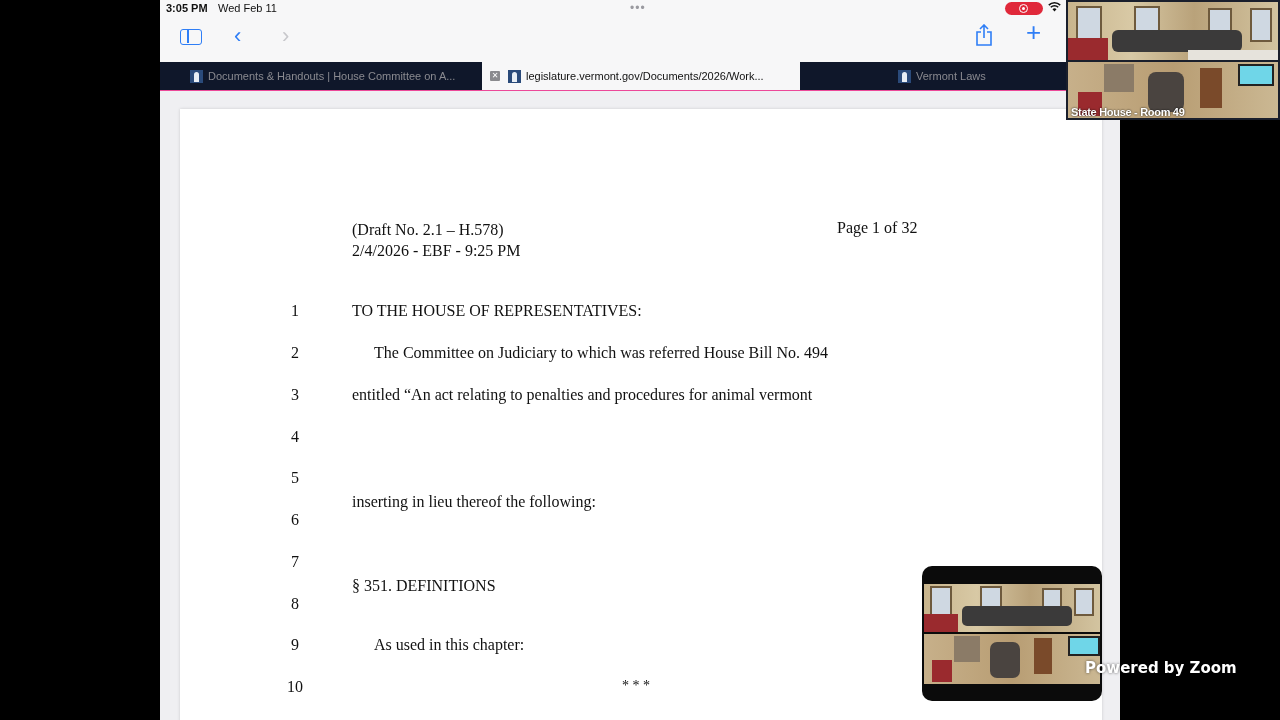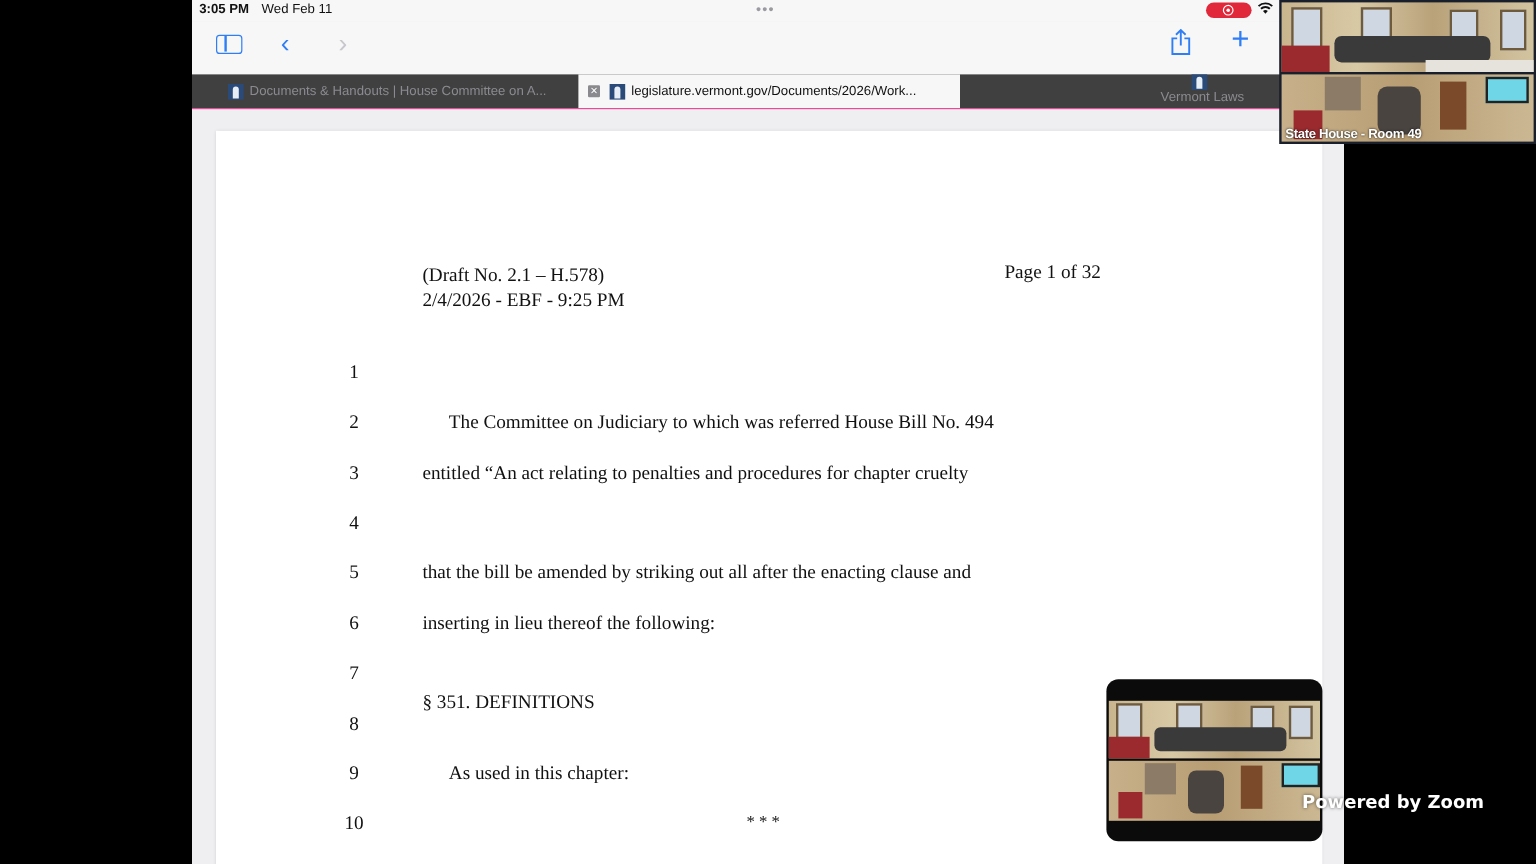--- a/index.html
+++ b/index.html
@@ -24,21 +24,21 @@
   .aa { position:absolute; left:10px; top:8px; font-size:14px; color:#111; }
   .aa small { font-size:10px; }
   .lock { position:absolute; left:210px; top:10px; width:8px; height:8px; background:#777; border-radius:1px; }
   .lock::before { content:""; position:absolute; left:1px; top:-5px; width:4px; height:5px; border:1.4px solid #777; border-bottom:none; border-radius:3px 3px 0 0; }
   .url { position:absolute; left:224px; top:7px; font-size:15px; color:#111; }
   .ext-icon { position:absolute; left:534px; top:7px; font-size:16px; color:#333; }
   .reload-icon { position:absolute; left:562px; top:5px; font-size:18px; color:#333; }
   .share-icon { left:815px; top:6px; width:18px; height:22px; }
   .plus-icon { left:866px; top:4px; font-size:26px; font-weight:300; }
 
-  .tabbar { position:absolute; left:0; top:62px; width:960px; height:28px; background:#404040; border-bottom:3px solid #ec4899; }
+  .tabbar { position:absolute; left:0; top:62px; width:960px; height:28px; background:#0f172a; border-bottom:1px solid #ec4899; }
   .tab { position:absolute; top:0; height:28px; display:flex; align-items:center; font-size:11px; color:#8a8a90; white-space:nowrap; }
   .tab.active { background:#f7f7f8; color:#111; }
   .favicon { width:13px; height:13px; background:#2a4a7a; margin-right:5px; position:relative; }
   .favicon::after { content:""; position:absolute; left:4px; top:2px; width:5px; height:10px; background:#e8eef5; border-radius:3px 3px 0 0; }
   .tab-close { width:10px; height:10px; background:#8a8a8e; color:#fff; font-size:8px; line-height:10px; text-align:center; margin-right:8px; border-radius:1px; }
 
   .doc-area { position:absolute; left:0; top:91px; width:960px; height:629px; background:#efeff2; }
   .page { position:absolute; left:20px; top:18px; width:922px; height:640px; background:#fff; box-shadow:0 0 3px rgba(0,0,0,0.15); }
   .serif { font-family:"Liberation Serif", serif; color:#111; }
   .hdr-left { position:absolute; left:172px; top:110px; font-size:16px; line-height:21px; }
@@ -88,49 +88,49 @@
   <div class="tabbar">
     <div class="tab" style="left:30px;width:290px;">
       <span class="favicon"></span>
       <span>Documents &amp; Handouts | House Committee on A...</span>
     </div>
     <div class="tab active" style="left:322px;width:318px;padding-left:8px;box-sizing:border-box;">
       <span class="tab-close">✕</span>
       <span class="favicon"></span>
       <span>legislature.vermont.gov/Documents/2026/Work...</span>
     </div>
-    <div class="tab" style="left:772px;width:140px;flex-direction:column;">
+    <div class="tab" style="left:738px;width:140px;">
       <span class="favicon"></span>
       <span>Vermont Laws</span>
     </div>
   </div>
 
   <div class="doc-area">
     <div class="page serif">
       <div class="hdr-left">
         <div>(Draft No. 2.1 – H.578)</div>
         <div>2/4/2026 - EBF - 9:25 PM</div>
       </div>
       <div class="hdr-right">Page 1 of 32</div>
 
       <div class="line-num" style="top:193px">1</div>
+      <div class="line-text" style="top:193px">TO THE HOUSE OF REPRESENTATIVES:</div>
 
       <div class="line-num" style="top:235px">2</div>
       <div class="line-text" style="top:235px;left:194px">The Committee on Judiciary to which was referred House Bill No. 494</div>
 
       <div class="line-num" style="top:277px">3</div>
-      <div class="line-text" style="top:277px">entitled “An act relating to penalties and procedures for chapter cruelty</div>
+      <div class="line-text" style="top:277px">entitled “An act relating to penalties and procedures for animal vermont</div>
 
       <div class="line-num" style="top:319px">4</div>
 
       <div class="line-num" style="top:360px">5</div>
-      <div class="line-text" style="top:360px">that the bill be amended by striking out all after the enacting clause and</div>
 
       <div class="line-num" style="top:402px">6</div>
-      <div class="line-text" style="top:402px">inserting in lieu thereof the following:</div>
+      <div class="line-text" style="top:384px">inserting in lieu thereof the following:</div>
 
       <div class="line-num" style="top:444px">7</div>
 
       <div class="line-num" style="top:486px">8</div>
       <div class="line-text" style="top:468px">§ 351.  DEFINITIONS</div>
 
       <div class="line-num" style="top:527px">9</div>
       <div class="line-text" style="top:527px;left:194px">As used in this chapter:</div>
 
       <div class="line-num" style="top:569px">10</div>

